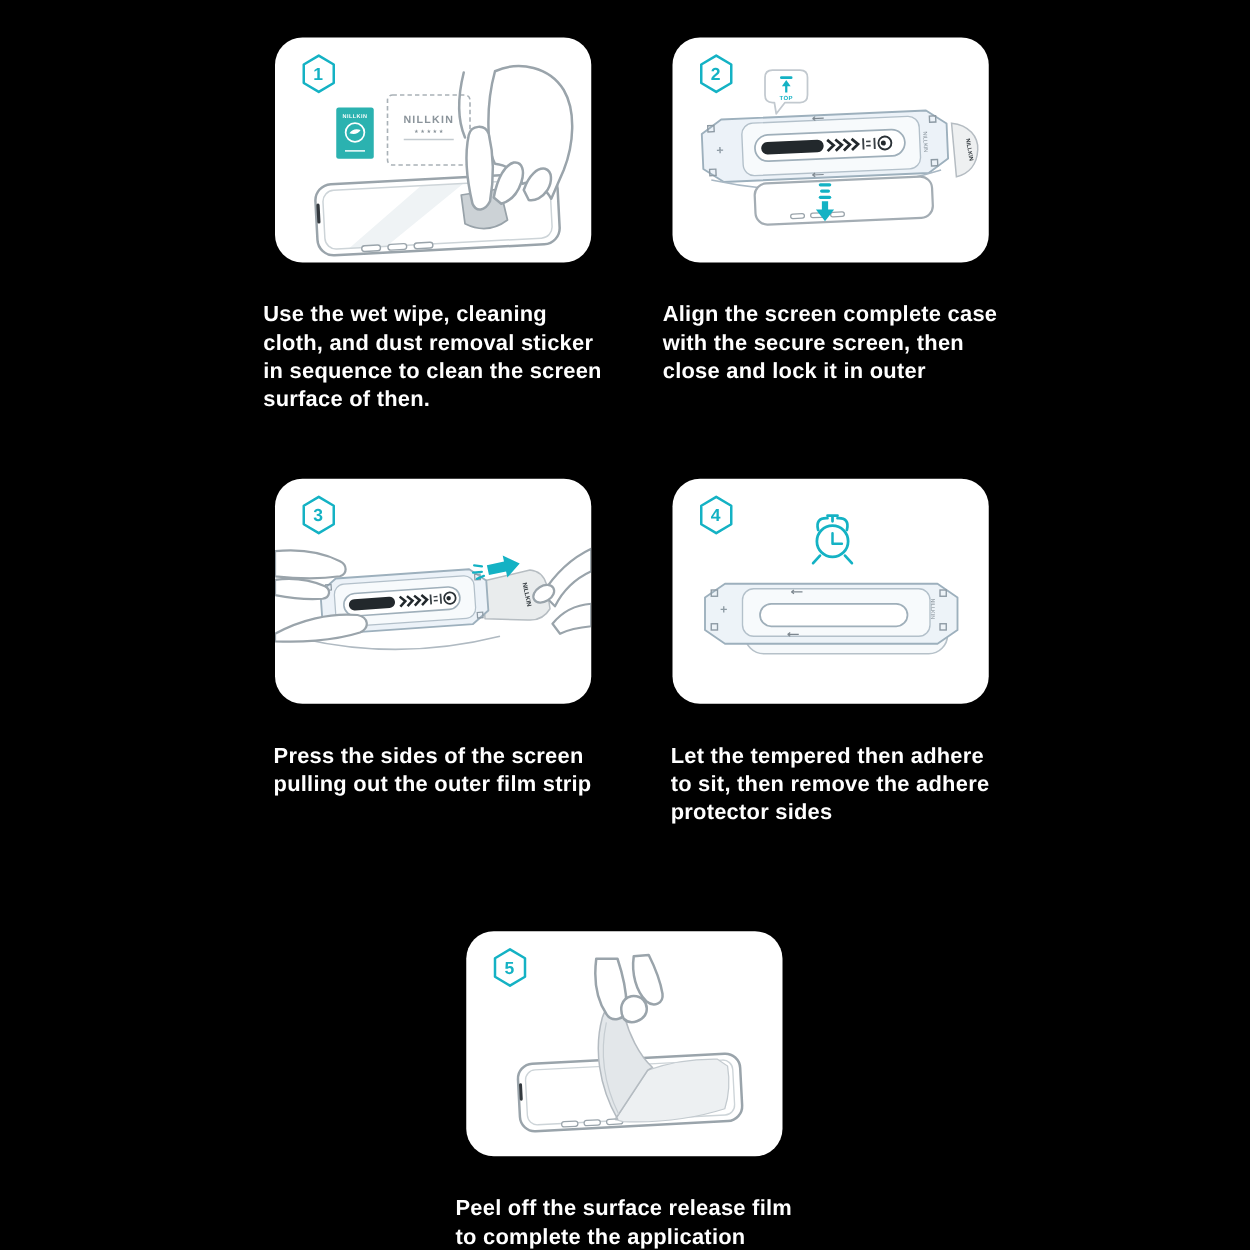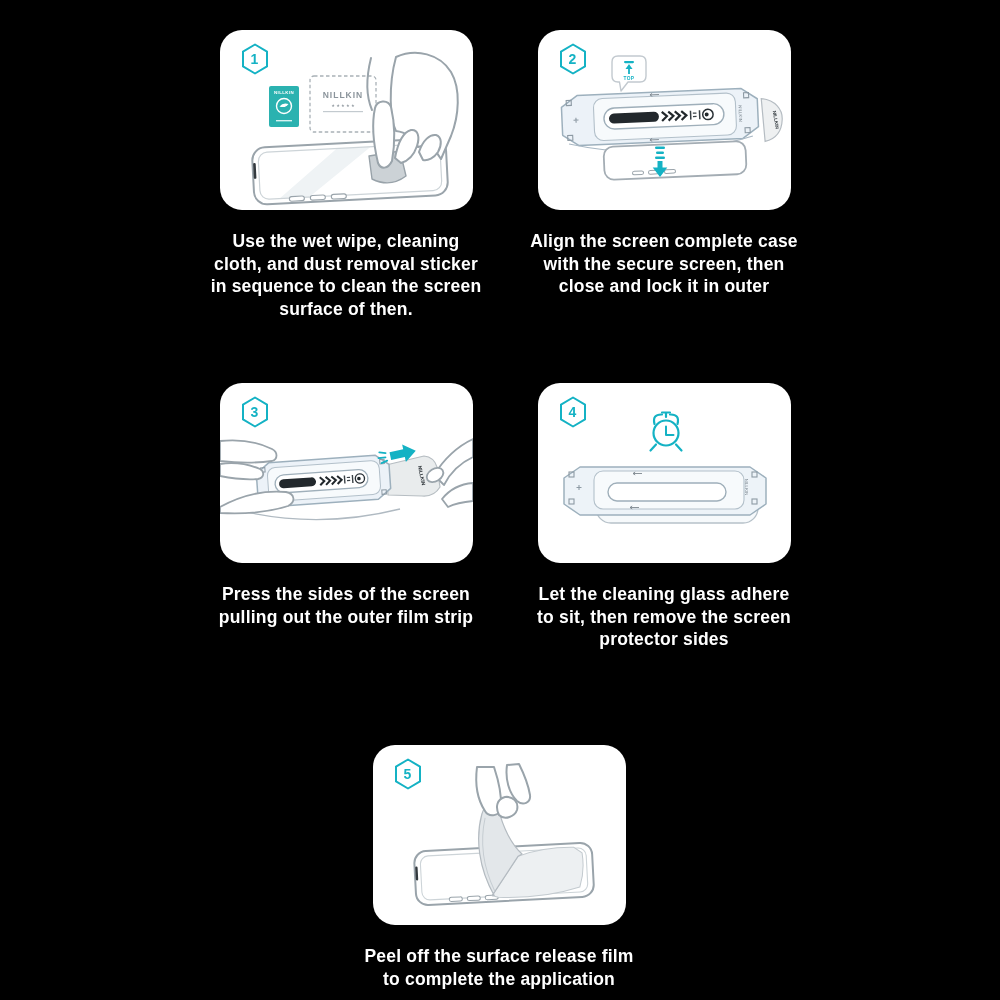--- a/index.html
+++ b/index.html
@@ -19,22 +19,22 @@
     position:relative;overflow:hidden;flex:0 0 auto;
   }
   .badge{position:absolute;left:20px;top:13px;width:30px;height:32px;z-index:3}
   .badge svg{position:absolute;inset:0;overflow:visible}
   .badge-num{
     position:absolute;inset:0;display:flex;align-items:center;justify-content:center;
     color:var(--accent);font-weight:700;font-size:14px;
   }
   .illus{position:absolute;inset:0;width:100%;height:100%}
   .caption{
-    margin-top:20px;color:#fff;font-weight:700;font-size:17.5px;line-height:22.5px;
-    text-align:center;letter-spacing:.2px;white-space:nowrap;
+    margin-top:30px;color:#fff;font-weight:700;font-size:17.5px;line-height:22.5px;
+    letter-spacing:.2px;white-space:nowrap;
   }
   svg text{font-family:"Liberation Sans", sans-serif}
   .accent-fill{fill:var(--accent)}
   .accent-stroke{stroke:var(--accent)}
 </style>
 </head>
 <body style="background: rgb(0, 0, 0);">
 
 <section class="step" id="step1">
   <div class="card">
@@ -282,22 +282,22 @@
         </g>
         <text x="207" y="104" font-size="4.4" fill="#7c8790" text-anchor="middle" transform="rotate(90 207 104)">NILLKIN</text>
         <g stroke="#7d878f" stroke-width=".9" fill="none">
           <path d="M95,90.5 h9 M95,90.5 l2.2,-1.5 M95,90.5 l2.2,1.5"></path>
           <path d="M92,124.5 h9 M92,124.5 l2.2,-1.5 M92,124.5 l2.2,1.5"></path>
         </g>
       </g>
     </svg>
   </div>
   <div class="caption">
-    <div class="cap-line">Let the cleaning glass adhere</div>
-    <div class="cap-line">to sit, then remove the screen</div>
+    <div class="cap-line">Let the tempered then adhere</div>
+    <div class="cap-line">to sit, then remove the adhere</div>
     <div class="cap-line">protector sides</div>
   </div>
 </section>
 
 <section class="step" id="step5">
   <div class="card">
     <div class="badge">
       <svg viewBox="0 0 30 32">
         <polygon points="15,1.5 27,8.6 27,23.4 15,30.5 3,23.4 3,8.6" fill="#fff" class="accent-stroke" stroke-width="2" stroke-linejoin="round"></polygon>
       </svg>

